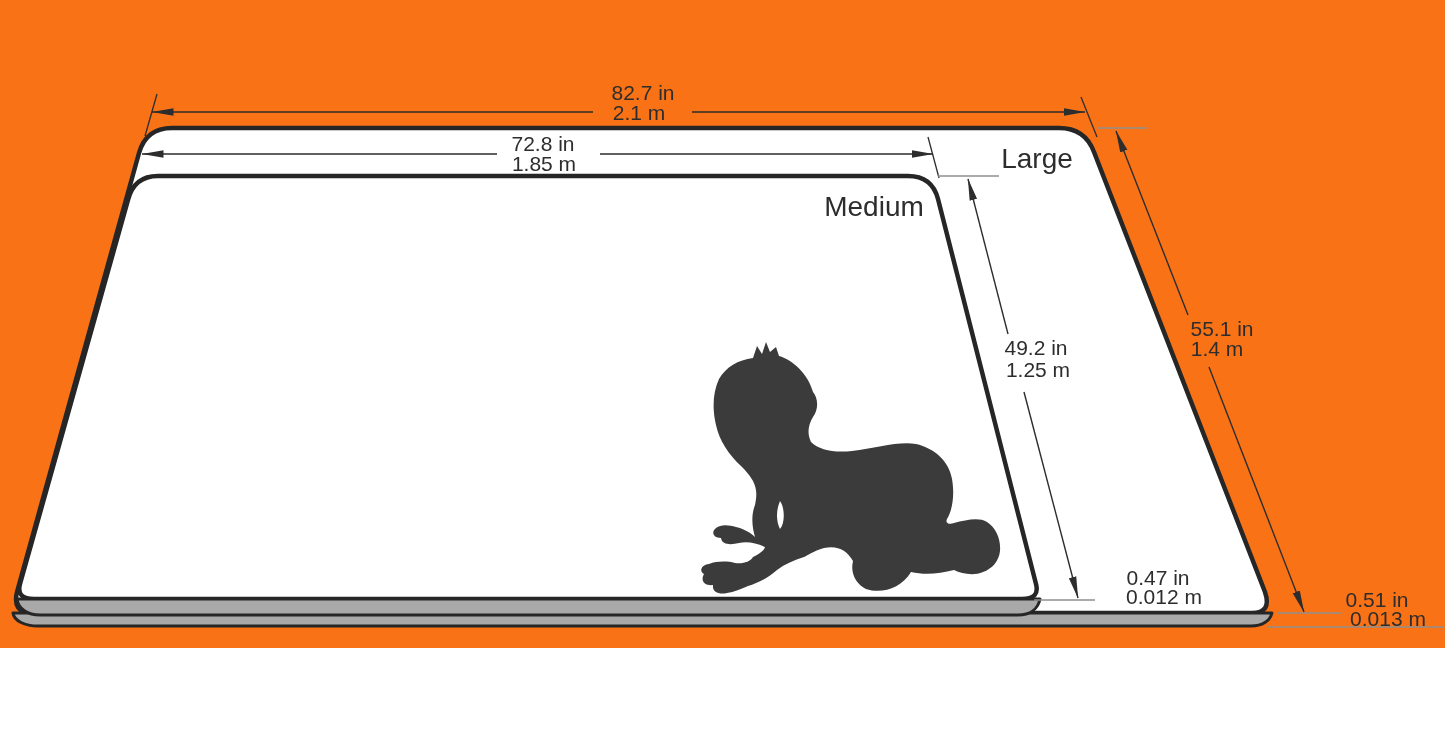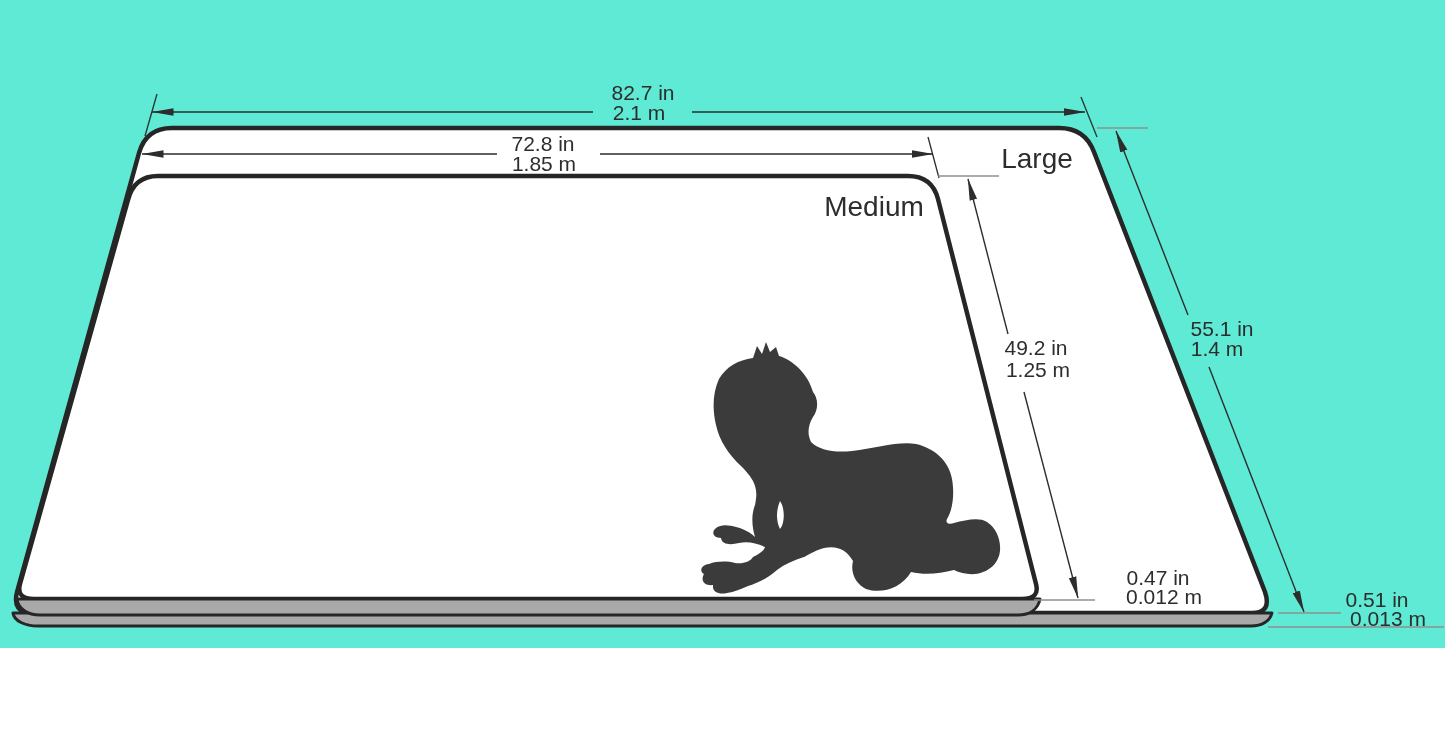--- a/index.html
+++ b/index.html
@@ -1,20 +1,20 @@
 <!DOCTYPE html>
 <html><head>
 <meta charset="utf-8">
 <style>
   html, body { margin: 0; padding: 0; background: #ffffff; }
   .canvas {
     position: relative;
     width: 1445px;
     height: 648px;
-    background: #5eead4;
+    background: #f97316;
     overflow: hidden;
     font-family: "Liberation Sans", sans-serif;
   }
   svg { display: block; }
   .dim-text {
     font-family: "Liberation Sans", sans-serif;
     font-size: 21px;
     fill: #2d2d2d;
   }
   .size-label {

